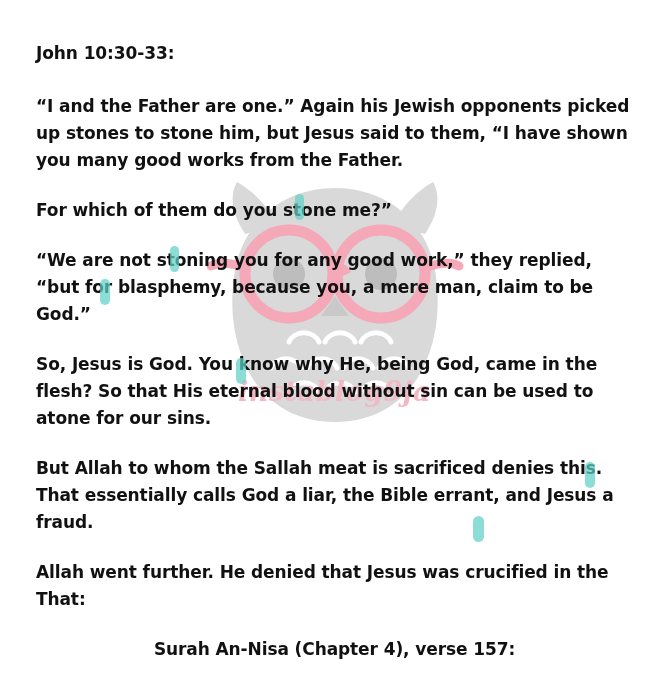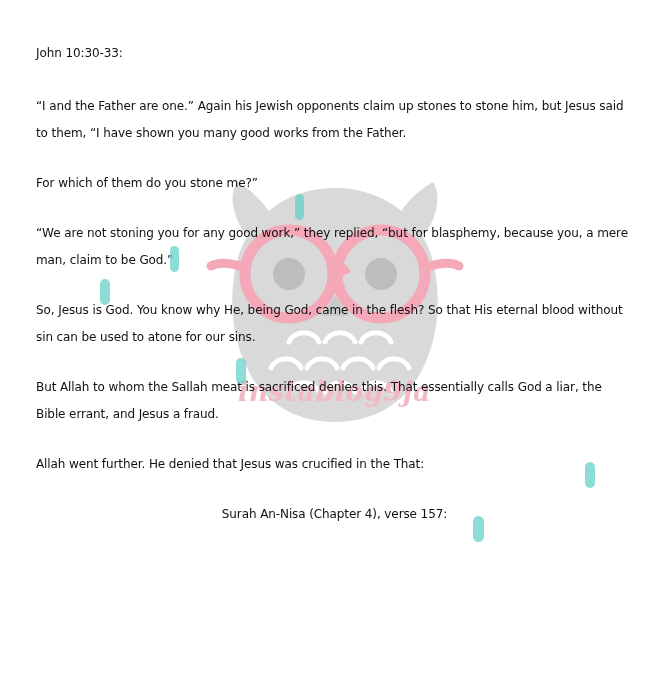--- a/index.html
+++ b/index.html
@@ -51,23 +51,23 @@
   }
 
   
   #content {
     position: relative;
     z-index: 2;
     padding: 40px 36px 0 36px;
     box-sizing: border-box;
   }
   .para {
-    font-size: 12px;
+    font-size: 17px;
     line-height: 27px;
-    font-weight: normal;
+    font-weight: bold;
     color: #111111;
     letter-spacing: -0.1px;
     margin: 0 0 23px 0;
     position: relative;
   }
   .para.heading { margin-bottom: 26px; }
   .para.last { margin-bottom: 10px; text-align: center; }
 
   
   .mark {
@@ -114,21 +114,21 @@
         <path d="M104 222 a16 14 0 0 1 30 0"></path>
         <path d="M140 222 a16 14 0 0 1 30 0"></path>
         <path d="M176 222 a16 14 0 0 1 30 0"></path>
       </g>
     </svg>
   </div>
   <div id="watermark-text">instablog9ja</div>
 
   <div id="content">
     <p class="para heading">John 10:30-33:</p>
-    <p class="para">“I and the Father are one.” Again his Jewish opponents claim up stones to stone him, but Jesus said to them, “I have shown you many good works from the Father.</p>
+    <p class="para">“I and the Father are one.” Again his Jewish opponents picked up stones to stone him, but Jesus said to them, “I have shown you many good works from the Father.</p>
     <p class="para">For which of them do you stone me?”</p>
     <p class="para">“We are not stoning you for any good work,” they replied, “but for blasphemy, because you, a mere man, claim to be God.”</p>
     <p class="para">So, Jesus is God. You know why He, being God, came in the flesh? So that His eternal blood without sin can be used to atone for our sins.</p>
     <p class="para">But Allah to whom the Sallah meat is sacrificed denies this. That essentially calls God a liar, the Bible errant, and Jesus a fraud.</p>
     <p class="para">Allah went further. He denied that Jesus was crucified in the That:</p>
     <p class="para last">Surah An-Nisa (Chapter 4), verse 157:</p>
   </div>
 
   <div id="marks-layer">
       <div class="mark" style="left: 295px; top: 194px; width: 9px; height: 26px; background: rgb(95, 208, 198);"></div>

